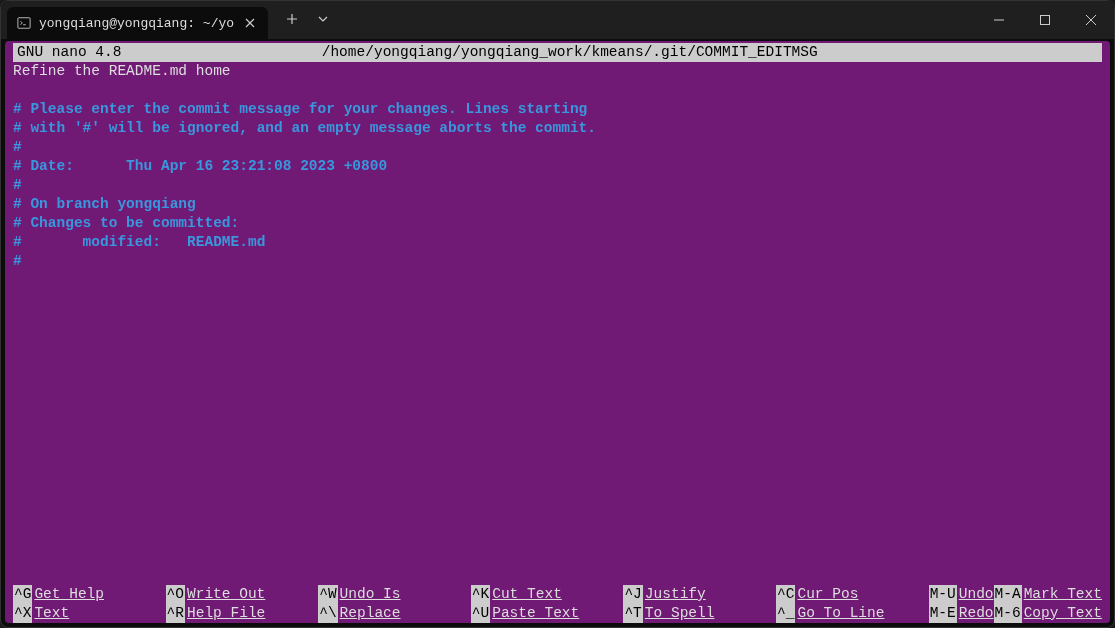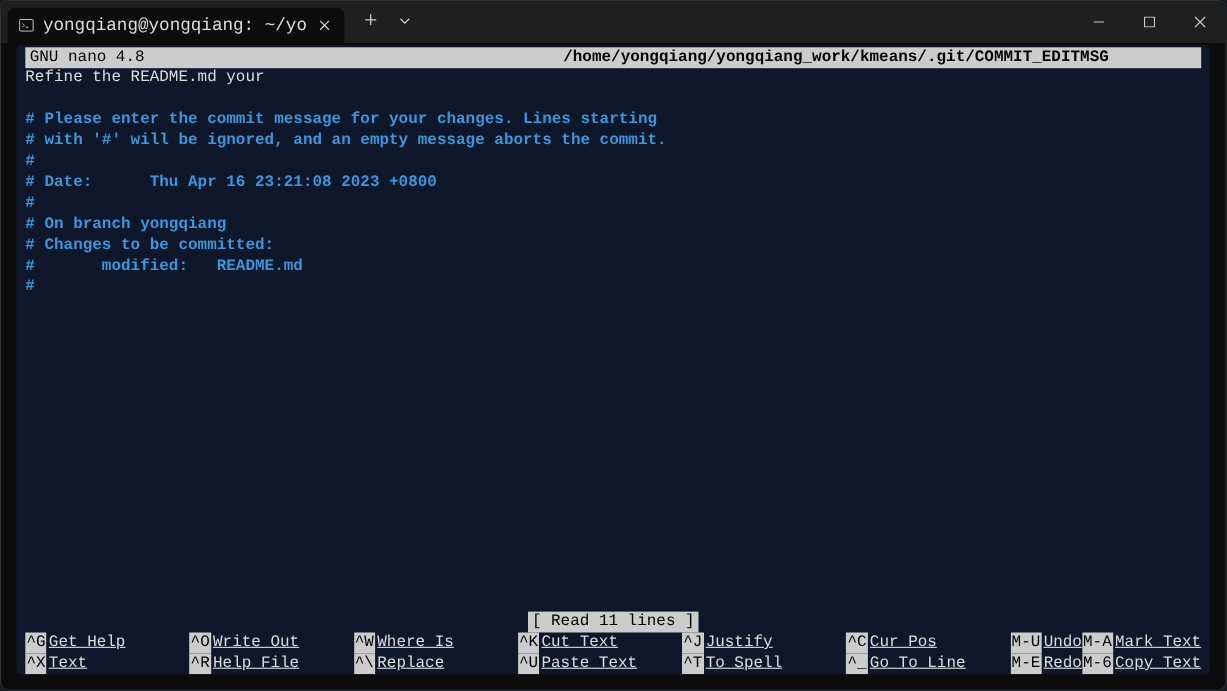--- a/index.html
+++ b/index.html
@@ -41,21 +41,21 @@
     .tab {
       display: flex;
       align-items: center;
       height: 32px;
       background: #0c0c0c;
       padding: 0 10px;
       margin-left: 6px;
       border-top-left-radius: 6px;
       border-top-right-radius: 6px;
       color: #ddd;
-      font-size: 16px;
+      font-size: 13px;
       gap: 8px;
       margin-top: 6px;
     }
     .tab-icon {
       width: 14px;
       height: 14px;
       display: flex;
       align-items: center;
       justify-content: center;
     }
@@ -91,45 +91,44 @@
       width: 46px;
       height: 100%;
       display: flex;
       align-items: center;
       justify-content: center;
       color: #ccc;
       cursor: pointer;
     }
     .terminal {
       flex: 1;
-      background: #0f172a;
+      background: #701a75;
       padding: 2px 8px;
       color: #ccc;
       font-size: 14.5px;
       line-height: 19px;
       position: relative;
-      margin: 14px;
+      margin: 4px;
       margin-top: 2px;
       border-radius: 4px;
       overflow: hidden;
     }
     .nano-header {
       display: flex;
       background: #ccc;
       color: #000;
       padding: 0 4px;
       font-weight: normal;
     }
     .nano-header-left {
       flex: 0 0 auto;
     }
     .nano-header-center {
       flex: 1;
-      text-align: right;
-      font-weight: bold;
+      text-align: center;
     }
     .nano-header-right {
       flex: 0 0 80px;
     }
     .editor-content {
       white-space: pre;
       color: #ddd;
     }
     .comment {
       color: #3a96dd;
@@ -237,42 +236,39 @@
       </div>
     </div>
   </div>
 
   <div class="terminal">
     <div class="nano-header">
       <span class="nano-header-left">GNU nano 4.8</span>
       <span class="nano-header-center">/home/yongqiang/yongqiang_work/kmeans/.git/COMMIT_EDITMSG</span>
       <span class="nano-header-right"></span>
     </div>
-    <div class="editor-content"><span class="white-text">Refine the README.md your</span>
+    <div class="editor-content"><span class="white-text">Refine the README.md home</span>
 <span></span>
 <span class="comment"># Please enter the commit message for your changes. Lines starting</span>
 <span class="comment"># with '#' will be ignored, and an empty message aborts the commit.</span>
 <span class="comment">#</span>
 <span class="comment"># Date:      Thu Apr 16 23:21:08 2023 +0800</span>
 <span class="comment">#</span>
 <span class="comment"># On branch yongqiang</span>
 <span class="comment"># Changes to be committed:</span>
 <span class="comment">#       modified:   README.md</span>
 <span class="comment">#</span></div>
 
-    <div class="status-line">
-      <span class="status-text">[ Read 11 lines ]</span>
-    </div>
 
     <div class="shortcuts">
       <div class="shortcut"><span class="key">^G</span><span class="shortcut-label">Get Help</span></div>
       <div class="shortcut"><span class="key">^X</span><span class="shortcut-label">Text</span></div>
       <div class="shortcut"><span class="key">^O</span><span class="shortcut-label">Write Out</span></div>
       <div class="shortcut"><span class="key">^R</span><span class="shortcut-label">Help File</span></div>
-      <div class="shortcut"><span class="key">^W</span><span class="shortcut-label">Where Is</span></div>
+      <div class="shortcut"><span class="key">^W</span><span class="shortcut-label">Undo Is</span></div>
       <div class="shortcut"><span class="key">^\</span><span class="shortcut-label">Replace</span></div>
       <div class="shortcut"><span class="key">^K</span><span class="shortcut-label">Cut Text</span></div>
       <div class="shortcut"><span class="key">^U</span><span class="shortcut-label">Paste Text</span></div>
       <div class="shortcut"><span class="key">^J</span><span class="shortcut-label">Justify</span></div>
       <div class="shortcut"><span class="key">^T</span><span class="shortcut-label">To Spell</span></div>
       <div class="shortcut"><span class="key">^C</span><span class="shortcut-label">Cur Pos</span></div>
       <div class="shortcut"><span class="key">^_</span><span class="shortcut-label">Go To Line</span></div>
       <div class="shortcut"><span class="key">M-U</span><span class="shortcut-label">Undo</span></div>
       <div class="shortcut"><span class="key">M-E</span><span class="shortcut-label">Redo</span></div>
       <div class="shortcut"><span class="key">M-A</span><span class="shortcut-label">Mark Text</span></div>

